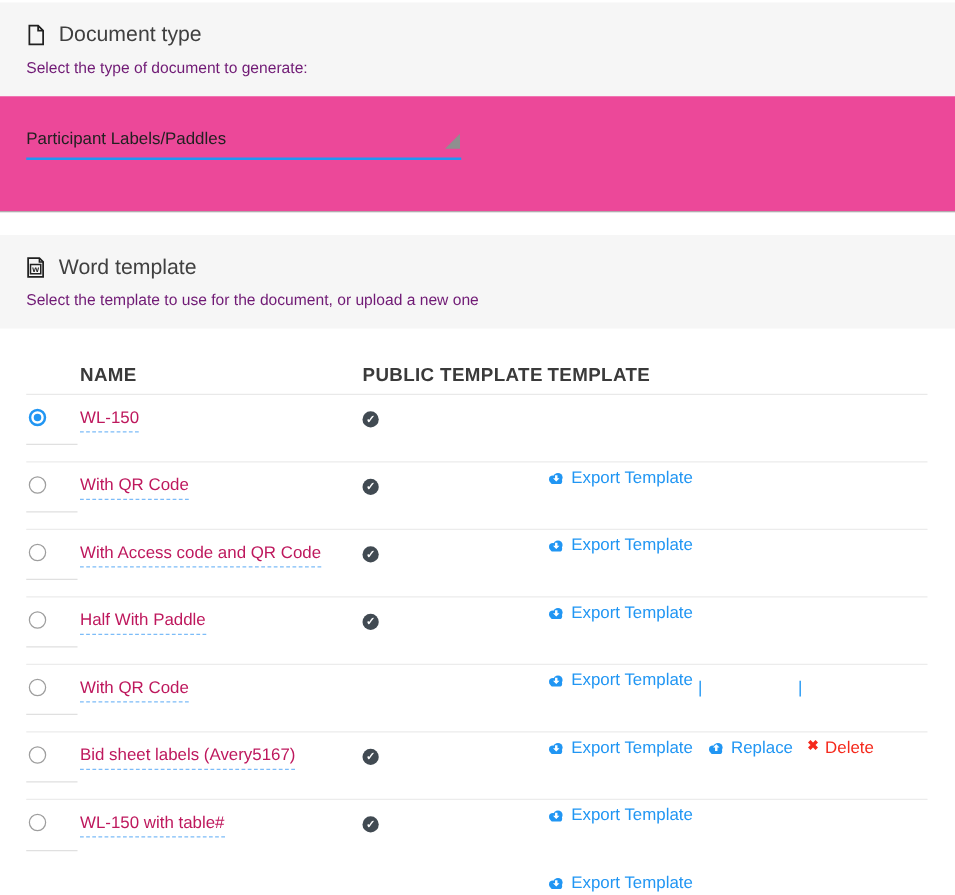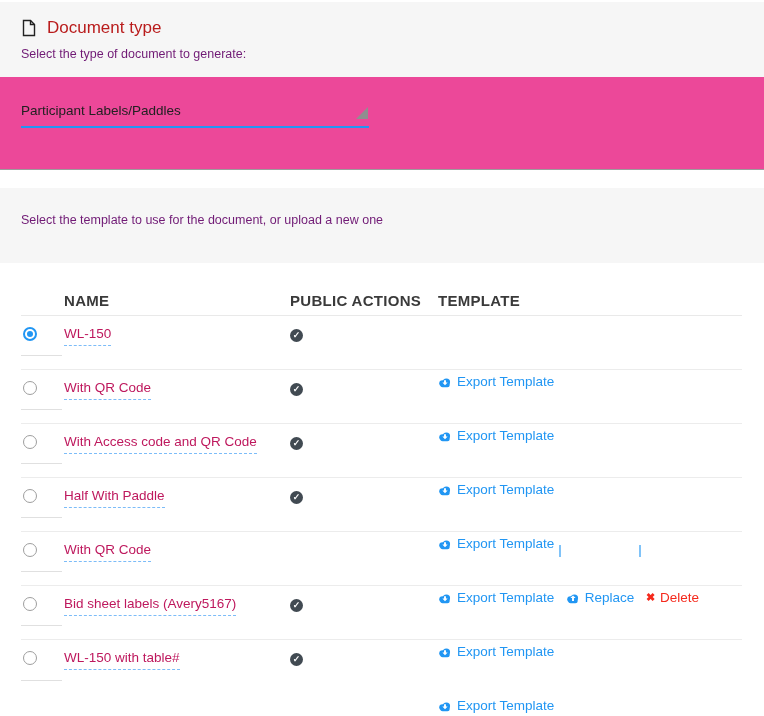--- a/index.html
+++ b/index.html
@@ -7,21 +7,21 @@
     width:764px;height:716px;background:#ffffff;overflow:hidden;
     font-family:"Liberation Sans", sans-serif;
     -webkit-font-smoothing:antialiased;
   }
   .top-gap{height:2px;background:#ffffff;}
   .band{
     background:#f6f6f6;height:75px;box-sizing:border-box;
     padding:16px 21px 0 21px;
   }
   .title-row{display:flex;align-items:center;gap:11px;}
-  .section-title{font-size:17px;color:#b91c1c;}
+  .section-title{font-size:17px;color:#404040;}
   .section-subtitle{margin-top:9px;font-size:12.5px;color:#701a75;}
   .file-icon-svg{display:block;}
 
   .dropdown-section{height:92px;box-sizing:border-box;padding:26px 0 0 21px;background:#ec4899;}
   .dropdown{
     position:relative;width:348px;box-sizing:border-box;
     padding:0 0 8px 0;border-bottom:2px solid #2196f3;
     font-size:13.5px;color:#212121;cursor:pointer;
   }
   .dropdown-arrow{
@@ -98,30 +98,41 @@
   <div class="dropdown">
     <span>Participant Labels/Paddles</span>
     <span class="dropdown-arrow"></span>
   </div>
 </div>
 
 <div class="section-divider"></div>
 <div class="gap-after-divider"></div>
 
 <div class="band">
+  <div class="title-row">
+    <span>
+      <svg class="file-icon-svg" width="15" height="18" viewBox="0 0 15 18">
+        <path d="M1.5 1.5 h9 l3 3 v12 h-12 z" fill="none" stroke="#212121" stroke-width="1.4"></path>
+        <path d="M10.5 1.5 v3 h3" fill="none" stroke="#212121" stroke-width="1.2"></path>
+        <rect x="3.4" y="6.6" width="8.2" height="7.4" fill="none" stroke="#212121" stroke-width="1.2"></rect>
+        <text x="7.5" y="12.6" text-anchor="middle" font-size="7" font-weight="bold" fill="#212121" font-family="Liberation Sans, sans-serif">w</text>
+      </svg>
+    </span>
+    <span class="section-title">Word template</span>
+  </div>
   <div class="section-subtitle">Select the template to use for the document, or upload a new one</div>
 </div>
 
 <div class="gap-before-table"></div>
 
 <div class="template-table">
   <div class="tt-header">
     <div class="th col-radio"></div>
     <div class="th col-name">NAME</div>
-    <div class="th col-public">PUBLIC ACTIONS</div>
+    <div class="th col-public">PUBLIC TEMPLATE</div>
     <div class="th col-actions">TEMPLATE</div>
   </div>
   <div>
   <div class="tt-row">
     <div class="cell cell-radio col-radio">
       <div class="radio selected"></div>
     </div>
     <div class="cell col-name">
       <a class="name-link">WL-150</a>
     </div>

